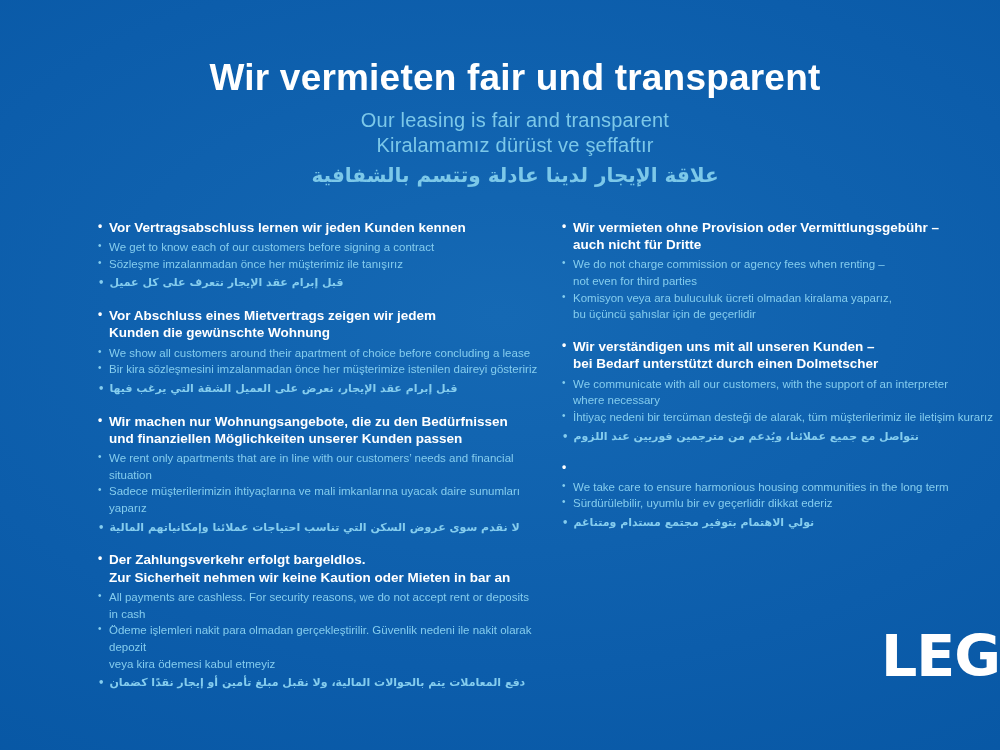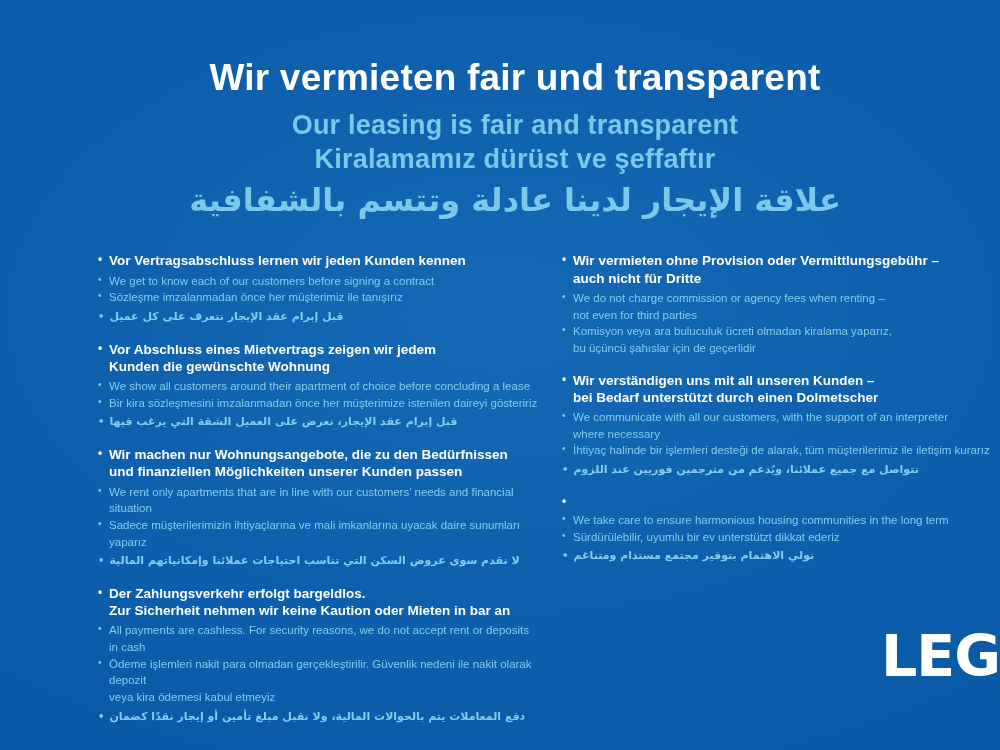--- a/index.html
+++ b/index.html
@@ -15,26 +15,26 @@
     color:#fff;
     padding-left:30px;
   }
   
   .header { text-align:center; padding-top:58px; }
   .title-de {
     font-size:37px; font-weight:700; color:#ffffff;
     letter-spacing:0.2px; line-height:1.1;
   }
   .title-en, .title-tr {
-    font-size:27px; font-weight:700; color:#7cc8e9;
+    font-size:20px; font-weight:400; color:#7cc8e9;
     line-height:1.28; letter-spacing:0.2px;
   }
   .title-en { margin-top:9px; }
   .title-ar {
-    font-size:32px; font-weight:700; color:#7cc8e9;
+    font-size:20px; font-weight:700; color:#7cc8e9;
     line-height:1.3; margin-top:3px;
     font-family:"DejaVu Sans", sans-serif;
   }
   
   .columns {
     display:flex; gap:24px;
     padding:31px 48px 0 68px;
   }
   .col { width:440px; flex:0 0 440px; }
   .block { margin-bottom:15px; }
@@ -180,38 +180,38 @@
           <span class="txt">Wir verständigen uns mit all unseren Kunden –
 bei Bedarf unterstützt durch einen Dolmetscher</span>
         </div>
         <div class="line sub">
           <span class="mark">•</span>
           <span class="txt">We communicate with all our customers, with the support of an interpreter
 where necessary</span>
         </div>
         <div class="line sub">
           <span class="mark">•</span>
-          <span class="txt">İhtiyaç halinde bir işlemleri desteği de alarak, tüm müşterilerimiz ile iletişim kurarız</span>
+          <span class="txt">İhtiyaç nedeni bir tercüman desteği de alarak, tüm müşterilerimiz ile iletişim kurarız</span>
         </div>
         <div class="line-ar">
           <span class="mark-ar">•</span><span>نتواصل مع جميع عملائنا، ويُدعم من مترجمين فوريين عند اللزوم</span>
         </div>
       </div>
 
       <div class="block">
         <div class="line de">
           <span class="mark">•</span>
         </div>
         <div class="line sub">
           <span class="mark">•</span>
           <span class="txt">We take care to ensure harmonious housing communities in the long term</span>
         </div>
         <div class="line sub">
           <span class="mark">•</span>
-          <span class="txt">Sürdürülebilir, uyumlu bir ev unterstützt dikkat ederiz</span>
+          <span class="txt">Sürdürülebilir, uyumlu bir ev geçerlidir dikkat ederiz</span>
         </div>
         <div class="line-ar">
           <span class="mark-ar">•</span><span>نولي الاهتمام بتوفير مجتمع مستدام ومتناغم</span>
         </div>
       </div>
 
     </div>
   </div>
 
   <div class="logo">LEG</div>

